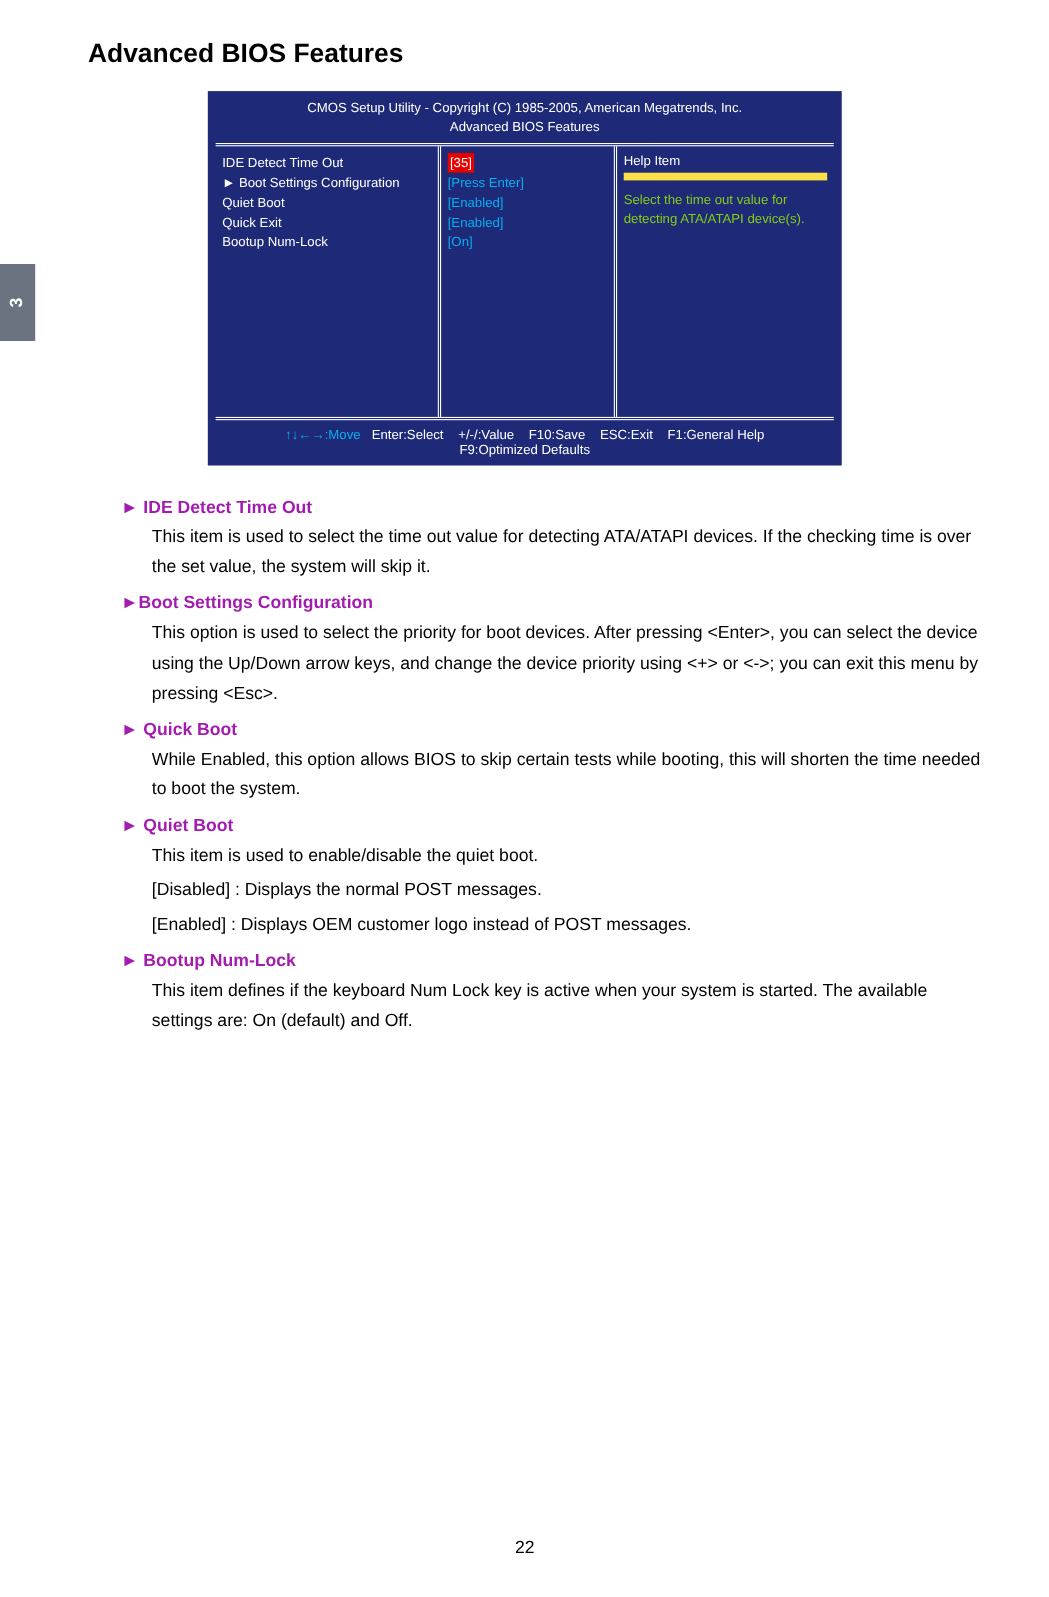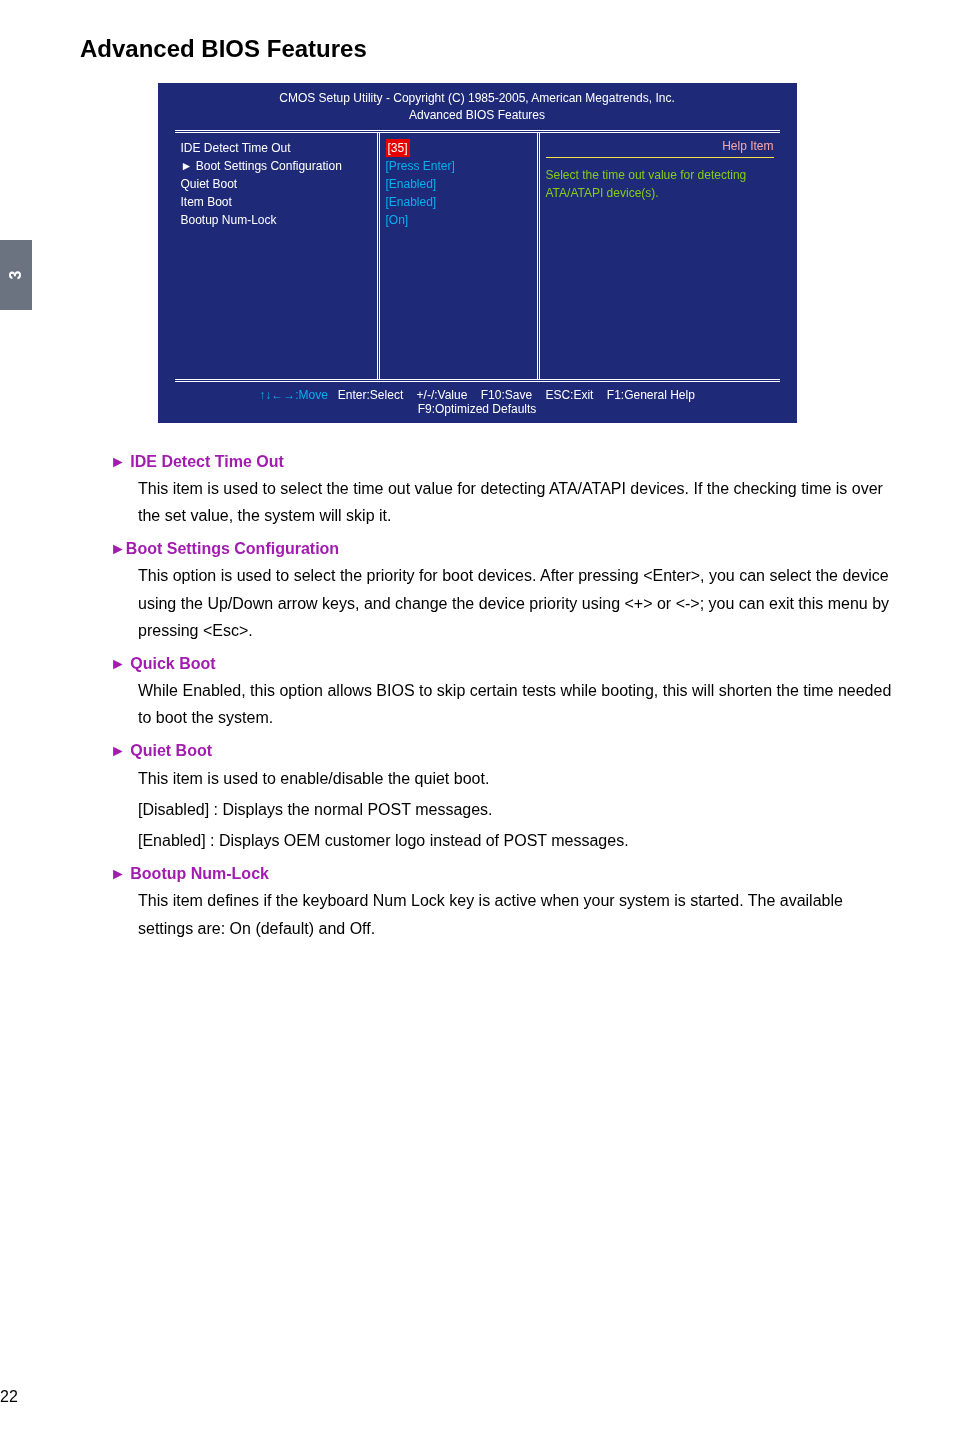--- a/index.html
+++ b/index.html
@@ -25,61 +25,61 @@
       background: #6b7280;
       color: #fff;
       display: flex;
       align-items: center;
       justify-content: center;
       font-weight: bold;
       font-size: 16px;
     }
     .sidebar-tab span { transform: rotate(-90deg); }
     .bios-box {
-      width: 639px;
+      width: 576px;
       margin: 0 auto 25px;
       background: #1e2a78;
       color: #fff;
       font-family: Arial, Helvetica, sans-serif;
       font-size: 12px;
       border: 1px solid #1e2a78;
     }
     .bios-header {
       text-align: center;
       padding: 6px 0;
       line-height: 1.4;
     }
     .bios-table {
       display: flex;
       border-top: 3px double #fff;
       border-bottom: 3px double #fff;
-      margin: 0 16px;
+      margin: 0 6px;
     }
     .bios-col-left {
       flex: 0 0 205px;
       border-right: 3px double #fff;
       padding: 6px 6px 150px 6px;
     }
     .bios-col-mid {
       flex: 0 0 160px;
       border-right: 3px double #fff;
       padding: 6px 18px 150px 6px;
     }
     .bios-col-right {
       flex: 1;
       padding: 6px 6px 150px 6px;
     }
     .bios-row { line-height: 1.5; color: #fff; }
     .bios-value { color: #07b0f0; }
     .bios-selected { background: #e60000; color: #fff; padding: 0 2px; display:inline-block; }
     .help-title {
-      color: #fca5a5;
-      text-align: right;
+      color: #ffffff;
+      text-align: left;
       padding-bottom: 4px;
-      border-bottom: 1px solid #fde047;
+      border-bottom: 7px solid #fde047;
       margin-bottom: 8px;
     }
     .help-body { color: #84cc16; line-height: 1.5; }
     .bios-footer {
       text-align: center;
       padding: 6px 12px;
       color: #fff;
     }
     .bios-footer .cyan { color: #07b0f0; }
     .content {
@@ -89,23 +89,23 @@
       color: #000;
     }
     .item-title {
       color: #a21caf;
       font-weight: bold;
       margin-top: 6px;
     }
     .item-body { margin-left: 28px; margin-bottom: 4px; }
     .page-number {
       position: absolute;
-      bottom: 46px;
+      bottom: 35px;
       width: 100%;
-      text-align: left;
+      text-align: center;
       font-size: 16px;
       color: #000;
     }
   </style>
 </head>
 <body>
 
 <h1 class="page-title">Advanced BIOS Features</h1>
 
 <div class="sidebar-tab">
@@ -115,21 +115,21 @@
 <div class="bios-box">
   <div class="bios-header">
     <div>CMOS Setup Utility - Copyright (C) 1985-2005, American Megatrends, Inc.</div>
     <div>Advanced BIOS Features</div>
   </div>
   <div class="bios-table">
     <div class="bios-col-left">
       <div class="bios-row">IDE Detect Time Out</div>
       <div class="bios-row">► Boot Settings Configuration</div>
       <div class="bios-row">Quiet Boot</div>
-      <div class="bios-row">Item Boot</div>
+      <div class="bios-row">Quick Exit</div>
       <div class="bios-row">Bootup Num-Lock</div>
     </div>
     <div class="bios-col-mid">
       <div class="bios-row"><span class="bios-selected">[35]</span></div>
       <div class="bios-row bios-value">[Press Enter]</div>
       <div class="bios-row bios-value">[Enabled]</div>
       <div class="bios-row bios-value">[Enabled]</div>
       <div class="bios-row bios-value">[On]</div>
     </div>
     <div class="bios-col-right">

